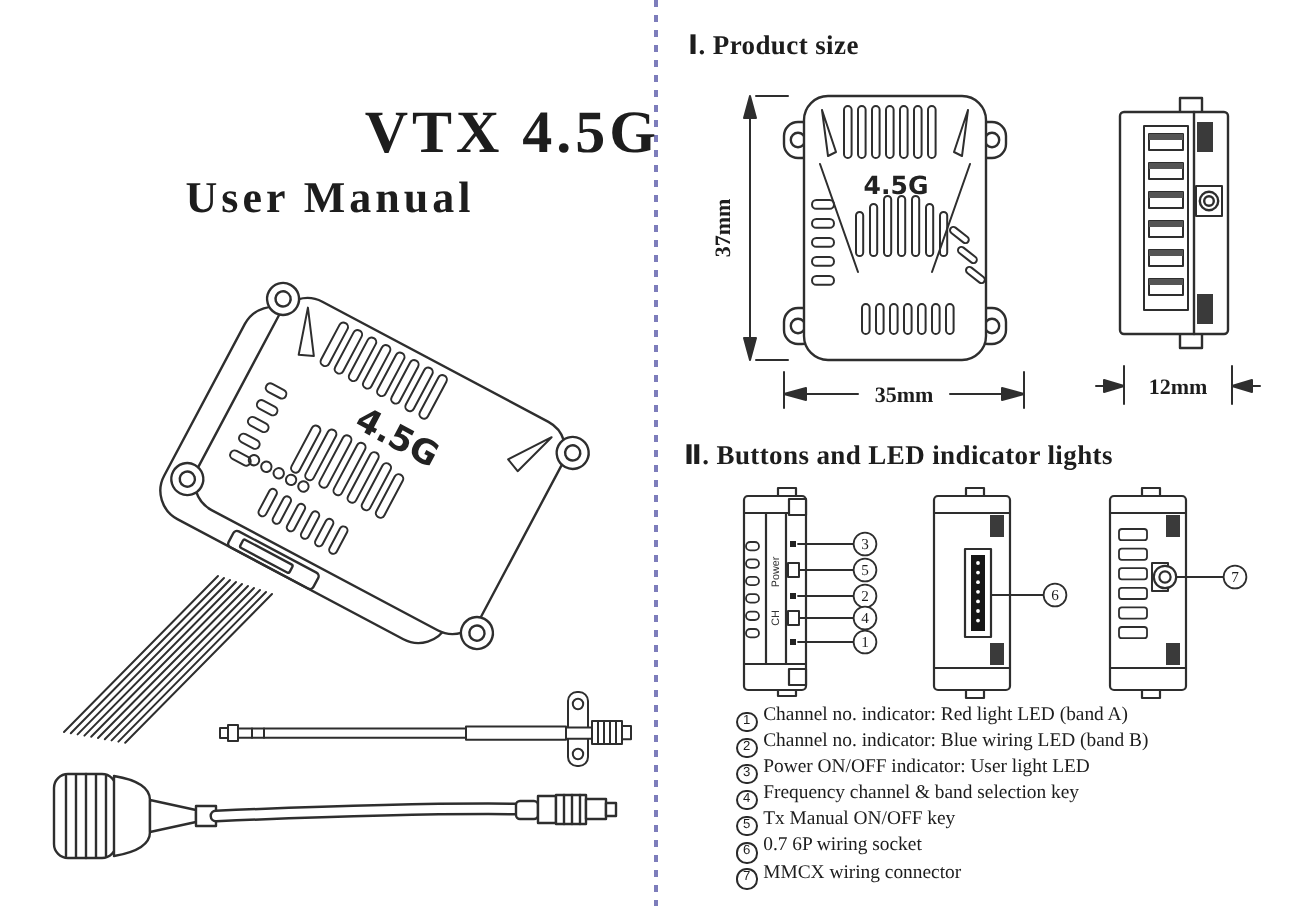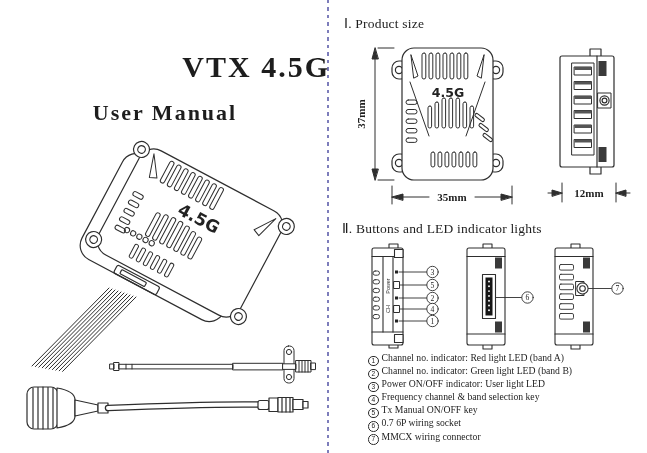--- a/index.html
+++ b/index.html
@@ -5,24 +5,24 @@
   html,body{margin:0;padding:0;background:#fff;}
   #page{position:relative;width:647px;height:453px;background:#ffffff;overflow:hidden;
         font-family:"Liberation Serif","DejaVu Serif",serif;color:#1d1d1d;}
   .abs{position:absolute;}
   
   #divider{left:327px;top:0;width:2px;height:453px;
     background:repeating-linear-gradient(to bottom,#7d7dbb 0 3.5px,rgba(0,0,0,0) 3.5px 7.5px);}
   
   #cover-title{left:0;top:50px;width:330px;text-align:right;font-size:30px;font-weight:bold;
     letter-spacing:2px;}
-  #cover-subtitle{left:0;top:100px;width:330px;text-align:center;font-size:22px;font-weight:bold;
+  #cover-subtitle{left:0;top:86px;width:330px;text-align:center;font-size:22px;font-weight:bold;
     letter-spacing:2px;}
   
-  .sec-head{font-size:13.5px;font-weight:normal;font-family:"Liberation Serif","DejaVu Sans",serif;
+  .sec-head{font-size:13.5px;font-weight:bold;font-family:"Liberation Serif","DejaVu Sans",serif;
     letter-spacing:.2px;white-space:nowrap;text-align:center;}
   #sec1-head{left:344px;top:15px;}
   #sec2-head{left:342px;top:220px;}
   
   #legend{left:368px;top:353px;width:272px;list-style:none;margin:0;padding:0;}
   #legend li{font-size:9.7px;line-height:9.45px;white-space:nowrap;}
   .lnum{display:inline-block;width:8.6px;height:8.6px;border:1px solid #2a2a2a;border-radius:50%;
     font-size:6.6px;line-height:8.4px;text-align:center;vertical-align:-1.5px;margin-right:3px;
     font-family:"Liberation Sans",sans-serif;}
   svg{display:block;}
@@ -368,21 +368,21 @@
     </g>
     <g stroke-width="0.9">
       <line x1="256.5" y1="45.5" x2="279.6" y2="45.5"></line>
         <circle cx="285.5" cy="45.5" r="5.7" fill="#ffffff"></circle>
       <text x="285.5" y="48.1" class="conum" fill="#1d1d1d" stroke="none" text-anchor="middle">7</text>
     </g>
   </svg>
 
   <ol id="legend" class="abs">
     <li><span class="lnum">1</span><span>Channel no. indicator: Red light LED (band A)</span></li>
-    <li><span class="lnum">2</span><span>Channel no. indicator: Green light LED (band B)</span></li>
+    <li><span class="lnum">2</span><span>Channel no. indicator: Blue wiring LED (band B)</span></li>
     <li><span class="lnum">3</span><span>Power ON/OFF indicator: User light LED</span></li>
     <li><span class="lnum">4</span><span>Frequency channel &amp; band selection key</span></li>
     <li><span class="lnum">5</span><span>Tx Manual ON/OFF key</span></li>
     <li><span class="lnum">6</span><span>0.7 6P wiring socket</span></li>
     <li><span class="lnum">7</span><span>MMCX wiring connector</span></li>
   </ol>
 
 </div>
 
 </body></html>

